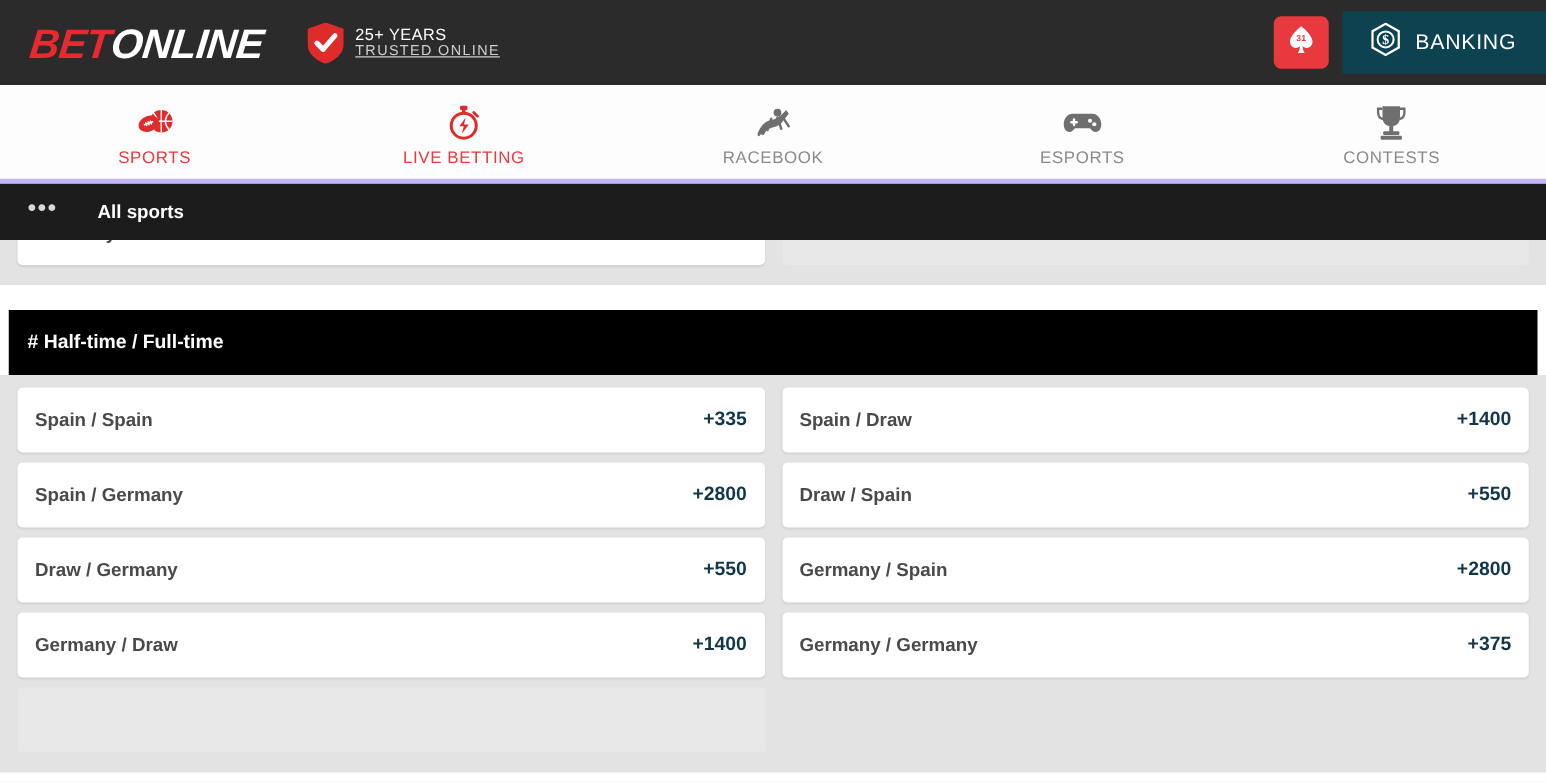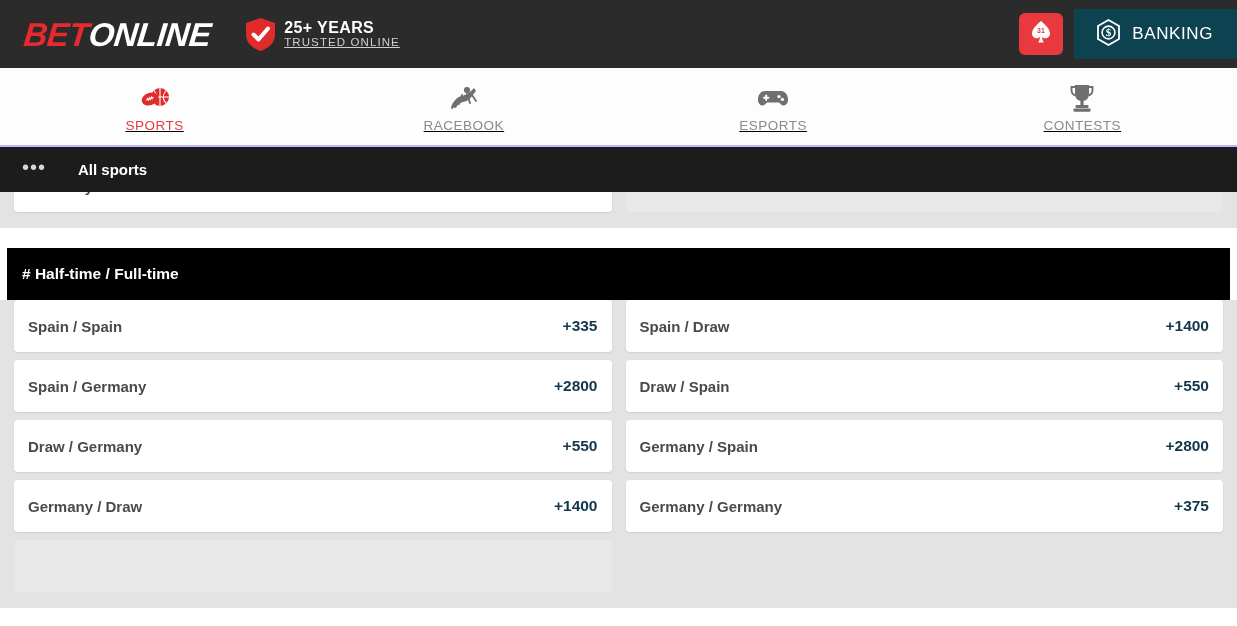--- a/index.html
+++ b/index.html
@@ -37,22 +37,22 @@
     align-items: center;
     gap: 9px;
   }
   .shield {
     width: 29px; height: 33px;
     position: relative;
   }
   .trust-text { line-height: 1.05; }
   .trust-years {
     color: #ffffff;
-    font-size: 16px;
-    font-weight: bold;
+    font-size: 13px;
+    font-weight: normal;
     letter-spacing: 0.4px;
   }
   .trust-sub {
     color: #cfcfcf;
     font-size: 11.5px;
     letter-spacing: 1.1px;
     text-decoration: underline;
   }
 
   .header-right {
@@ -84,24 +84,23 @@
   .banking-label {
     color: #ffffff;
     font-size: 17px;
     letter-spacing: 0.6px;
   }
 
   
   .main-nav {
     height: 79px;
     background: #fdfdfd;
-    border-bottom: 2px solid #c4b5fd;
+    border-bottom: 4px solid #c4b5fd;
     display: flex;
     align-items: flex-start;
-    text-decoration: underline;
   }
   .nav-item {
     flex: 1;
     height: 79px;
     display: flex;
     flex-direction: column;
     align-items: center;
     justify-content: center;
     gap: 5px;
     cursor: pointer;
@@ -258,20 +257,32 @@
         <circle cx="20" cy="13" r="9" fill="#e02b2b"></circle>
         <path d="M11 13 h18 M20 4 v18 M13.5 6 Q20 13 13.5 20 M26.5 6 Q20 13 26.5 20" stroke="#ffffff" stroke-width="1.1" fill="none"></path>
         <ellipse cx="10" cy="15" rx="8.5" ry="6.2" fill="#e02b2b" transform="rotate(-20 10 15)"></ellipse>
         <path d="M6 14.6 h8" stroke="#ffffff" stroke-width="1.3" transform="rotate(-20 10 15)"></path>
         <path d="M8 12.9 v3.4 M10 12.9 v3.4 M12 12.9 v3.4" stroke="#ffffff" stroke-width="1.1" transform="rotate(-20 10 15)"></path>
       </svg>
     </span>
     <span class="nav-label">SPORTS</span>
   </div>
 
+  <div class="nav-item active">
+    <span class="nav-icon">
+      <svg width="28" height="30" viewBox="0 0 28 30">
+        <circle cx="14" cy="17.5" r="10" fill="none" stroke="#e02b2b" stroke-width="2.4"></circle>
+        <rect x="11" y="1.5" width="6" height="3.4" rx="1" fill="#e02b2b"></rect>
+        <rect x="12.6" y="4.2" width="2.8" height="3.2" fill="#e02b2b"></rect>
+        <path d="M22 7 l3 3" stroke="#e02b2b" stroke-width="2.2" stroke-linecap="round"></path>
+        <path d="M15.5 11 L10.5 18 H14 L12.5 24 L18 16.5 H14.2 Z" fill="#e02b2b"></path>
+      </svg>
+    </span>
+    <span class="nav-label">LIVE BETTING</span>
+  </div>
 
 
   <div class="nav-item">
     <span class="nav-icon">
       <svg width="34" height="28" viewBox="0 0 34 28">
         <path d="M4 23 Q8 13 15 12 Q20 11 24 7 L27 4 L29 7 L25 12 Q22 17 16 18 Q11 19 9 24 Z" fill="#6f6f6f"></path>
         <circle cx="20" cy="6" r="3.1" fill="#6f6f6f"></circle>
         <path d="M15 11 l-3 9 M20 10 l3 9 M9 17 l-4 7 M25 11 l4 6" stroke="#6f6f6f" stroke-width="1.9" stroke-linecap="round"></path>
       </svg>
     </span>
@@ -331,21 +342,21 @@
         </div>
       </div>
   </div>
 
   <div class="header-gap"></div>
 
   <div class="market-header">
     <span class="market-header-title"># Half-time / Full-time</span>
   </div>
   <div class="market-block">
-    <div class="market-grid" id="grid-0" style="padding-top:0;">
+    <div class="market-grid" id="grid-0" style="padding-top:10px;">
         <div class="bet-cell">
           <div class="bet-row">
             <span class="bet-name">Spain / Spain</span>
             <span class="bet-odds">+335</span>
           </div>
         </div>
         <div class="bet-cell">
           <div class="bet-row">
             <span class="bet-name">Spain / Draw</span>
             <span class="bet-odds">+1400</span>

